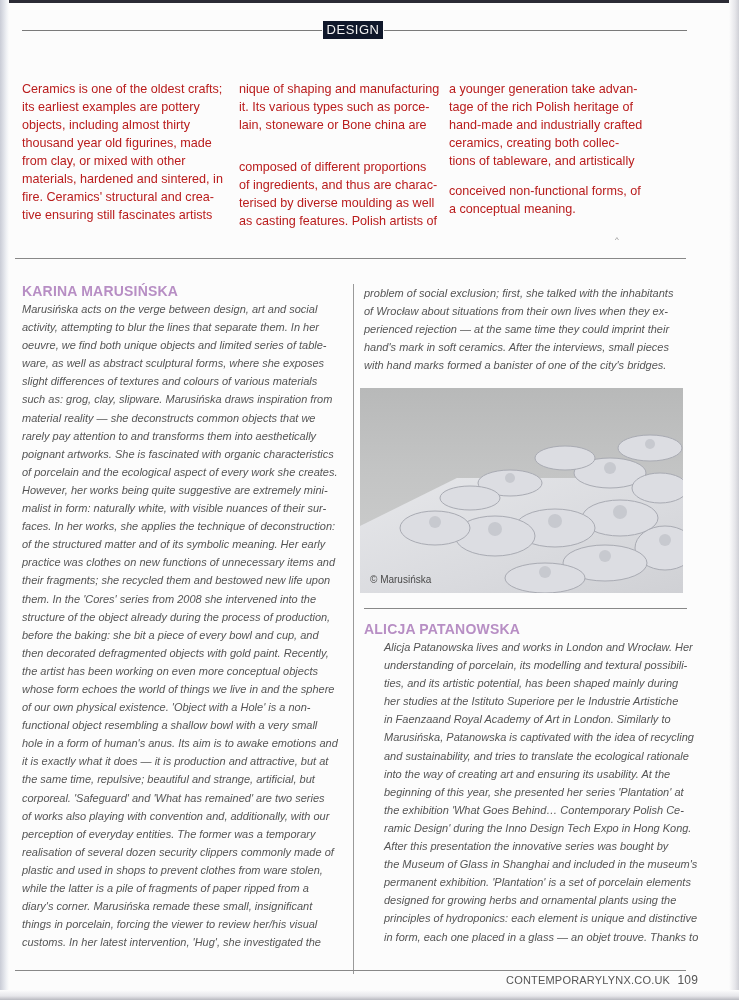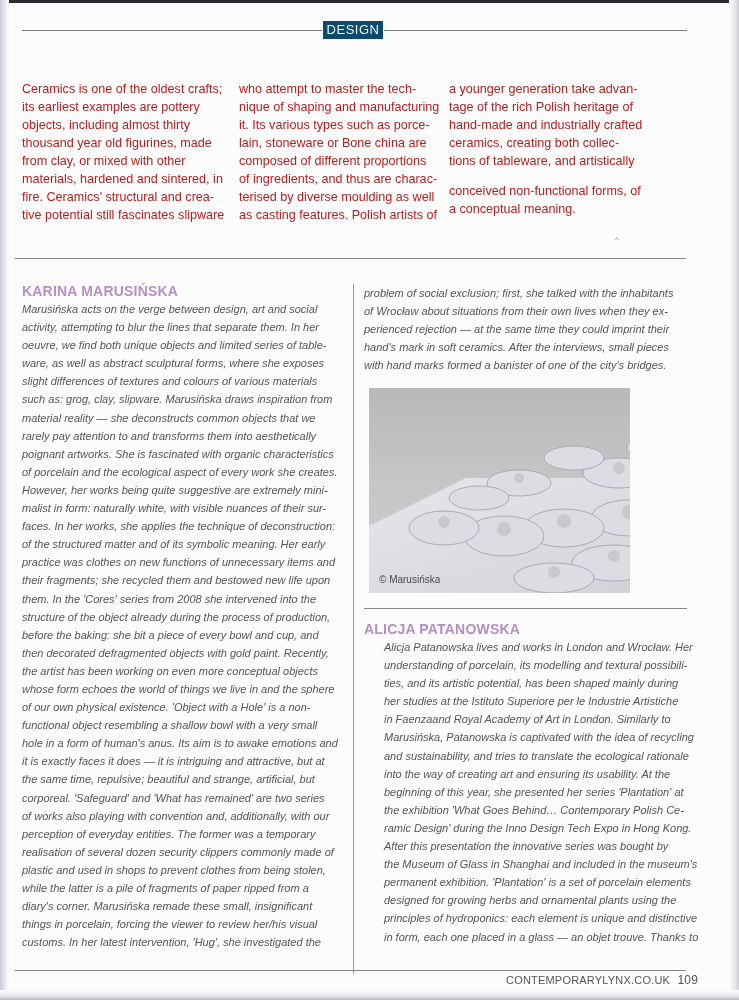--- a/index.html
+++ b/index.html
@@ -13,21 +13,21 @@
   .left-shadow { position: absolute; left: 0; top: 0; width: 9px; height: 1000px;
     background: linear-gradient(to right, #c9ccd6, #eef0f4 70%, #fcfcfc); }
   .right-edge { position: absolute; right: 0; top: 0; width: 10px; height: 1000px;
     background: linear-gradient(to right, #fcfcfc, #e6e6ea 60%, #cfd0d6); }
   .bottom-shadow { position: absolute; left: 0; bottom: 0; width: 739px; height: 10px;
     background: linear-gradient(to bottom, #fcfcfc, #e6e6ea 60%, #b8b9c0); }
 
   .header-rule { position: absolute; top: 30px; height: 1px; background: #7a7a7a; }
   .section-tag {
     position: absolute; left: 323px; top: 21px; width: 60px; height: 18px;
-    background: #0c4a6e; color: #f2f2f2; font-size: 13px; letter-spacing: 0.5px;
+    background: #0f172a; color: #f2f2f2; font-size: 13px; letter-spacing: 0.5px;
     text-align: center; line-height: 18px;
   }
 
   .intro-col {
     position: absolute; top: 80px; width: 210px;
     font-size: 12.6px; line-height: 18px; color: #b91c1c;
   }
   .tiny-mark { position: absolute; left: 615px; top: 235px; font-size: 8px; color: #888; }
 
   .mid-rule { position: absolute; left: 15px; top: 258px; width: 671px; height: 1px; background: #888; }
@@ -37,21 +37,21 @@
   .artist-heading {
     position: absolute; font-size: 14px; font-weight: bold; color: #b78ec4;
     letter-spacing: 0.2px; margin: 0; text-align: right;
   }
   .body-text {
     position: absolute; font-size: 11px; line-height: 18.1px; color: #555; font-style: italic;
   }
   .body-text .ln { display: block; white-space: nowrap; }
 
   .photo {
-    position: absolute; left: 369px; top: 388px; width: 261px; height: 205px;
+    position: absolute; left: 360px; top: 388px; width: 323px; height: 205px;
     overflow: hidden;
     background: linear-gradient(to bottom, #b8b9b9 0%, #c3c4c4 40%, #cfd0d0 100%);
   }
   .photo .table-top {
     position: absolute; left: 0; top: 90px; width: 323px; height: 120px;
     background: linear-gradient(160deg, #e6e7ea 0%, #d9dade 60%, #cfd0d4 100%);
     clip-path: polygon(0 40%, 30% 0, 100% 0, 100% 100%, 0 100%);
   }
   .photo .pile { position: absolute; left: 0; top: 0; width: 323px; height: 205px; }
   .photo-credit {
@@ -78,28 +78,27 @@
 <div class="section-tag">DESIGN</div>
 
 <div class="intro-col" style="left:22px;" id="intro0">
     <span style="display: block; white-space: nowrap;">Ceramics is one of the oldest crafts;</span>
     <span style="display: block; white-space: nowrap;">its earliest examples are pottery</span>
     <span style="display: block; white-space: nowrap;">objects, including almost thirty</span>
     <span style="display: block; white-space: nowrap;">thousand year old figurines, made</span>
     <span style="display: block; white-space: nowrap;">from clay, or mixed with other</span>
     <span style="display: block; white-space: nowrap;">materials, hardened and sintered, in</span>
     <span style="display: block; white-space: nowrap;">fire. Ceramics' structural and crea-</span>
-    <span style="display: block; white-space: nowrap;">tive potential still fascinates slipware</span>
+    <span style="display: block; white-space: nowrap;">tive ensuring still fascinates artists</span>
   </div>
 <div class="intro-col" style="left:239px;" id="intro1">
-    <span style="display: block; white-space: nowrap;">who attempt to master the tech-</span>
     <span style="display: block; white-space: nowrap;">nique of shaping and manufacturing</span>
     <span style="display: block; white-space: nowrap;">it. Its various types such as porce-</span>
     <span style="display: block; white-space: nowrap;">lain, stoneware or Bone china are</span>
-    <span style="display: block; white-space: nowrap;">composed of different proportions</span>
+    <span style="display: block; white-space: nowrap; margin-top: 24px;">composed of different proportions</span>
     <span style="display: block; white-space: nowrap;">of ingredients, and thus are charac-</span>
     <span style="display: block; white-space: nowrap;">terised by diverse moulding as well</span>
     <span style="display: block; white-space: nowrap;">as casting features. Polish artists of</span>
   </div>
 <div class="intro-col" style="left:449px;" id="intro2">
     <span style="display: block; white-space: nowrap;">a younger generation take advan-</span>
     <span style="display: block; white-space: nowrap;">tage of the rich Polish heritage of</span>
     <span style="display: block; white-space: nowrap;">hand-made and industrially crafted</span>
     <span style="display: block; white-space: nowrap;">ceramics, creating both collec-</span>
     <span style="display: block; white-space: nowrap;">tions of tableware, and artistically</span>
@@ -131,27 +130,27 @@
     <span class="ln">their fragments; she recycled them and bestowed new life upon</span>
     <span class="ln">them. In the 'Cores' series from 2008 she intervened into the</span>
     <span class="ln">structure of the object already during the process of production,</span>
     <span class="ln">before the baking: she bit a piece of every bowl and cup, and</span>
     <span class="ln">then decorated defragmented objects with gold paint. Recently,</span>
     <span class="ln">the artist has been working on even more conceptual objects</span>
     <span class="ln">whose form echoes the world of things we live in and the sphere</span>
     <span class="ln">of our own physical existence. 'Object with a Hole' is a non-</span>
     <span class="ln">functional object resembling a shallow bowl with a very small</span>
     <span class="ln">hole in a form of human's anus. Its aim is to awake emotions and</span>
-    <span class="ln">it is exactly faces it does — it is intriguing and attractive, but at</span>
+    <span class="ln">it is exactly what it does — it is production and attractive, but at</span>
     <span class="ln">the same time, repulsive; beautiful and strange, artificial, but</span>
     <span class="ln">corporeal. 'Safeguard' and 'What has remained' are two series</span>
     <span class="ln">of works also playing with convention and, additionally, with our</span>
     <span class="ln">perception of everyday entities. The former was a temporary</span>
     <span class="ln">realisation of several dozen security clippers commonly made of</span>
-    <span class="ln">plastic and used in shops to prevent clothes from being stolen,</span>
+    <span class="ln">plastic and used in shops to prevent clothes from ware stolen,</span>
     <span class="ln">while the latter is a pile of fragments of paper ripped from a</span>
     <span class="ln">diary's corner. Marusińska remade these small, insignificant</span>
     <span class="ln">things in porcelain, forcing the viewer to review her/his visual</span>
     <span class="ln">customs. In her latest intervention, 'Hug', she investigated the</span>
   </div>
 
 <div class="body-text" style="left:364px;top:284px;" id="body0c">
     <span class="ln">problem of social exclusion; first, she talked with the inhabitants</span>
     <span class="ln">of Wrocław about situations from their own lives when they ex-</span>
     <span class="ln">perienced rejection — at the same time they could imprint their</span>

